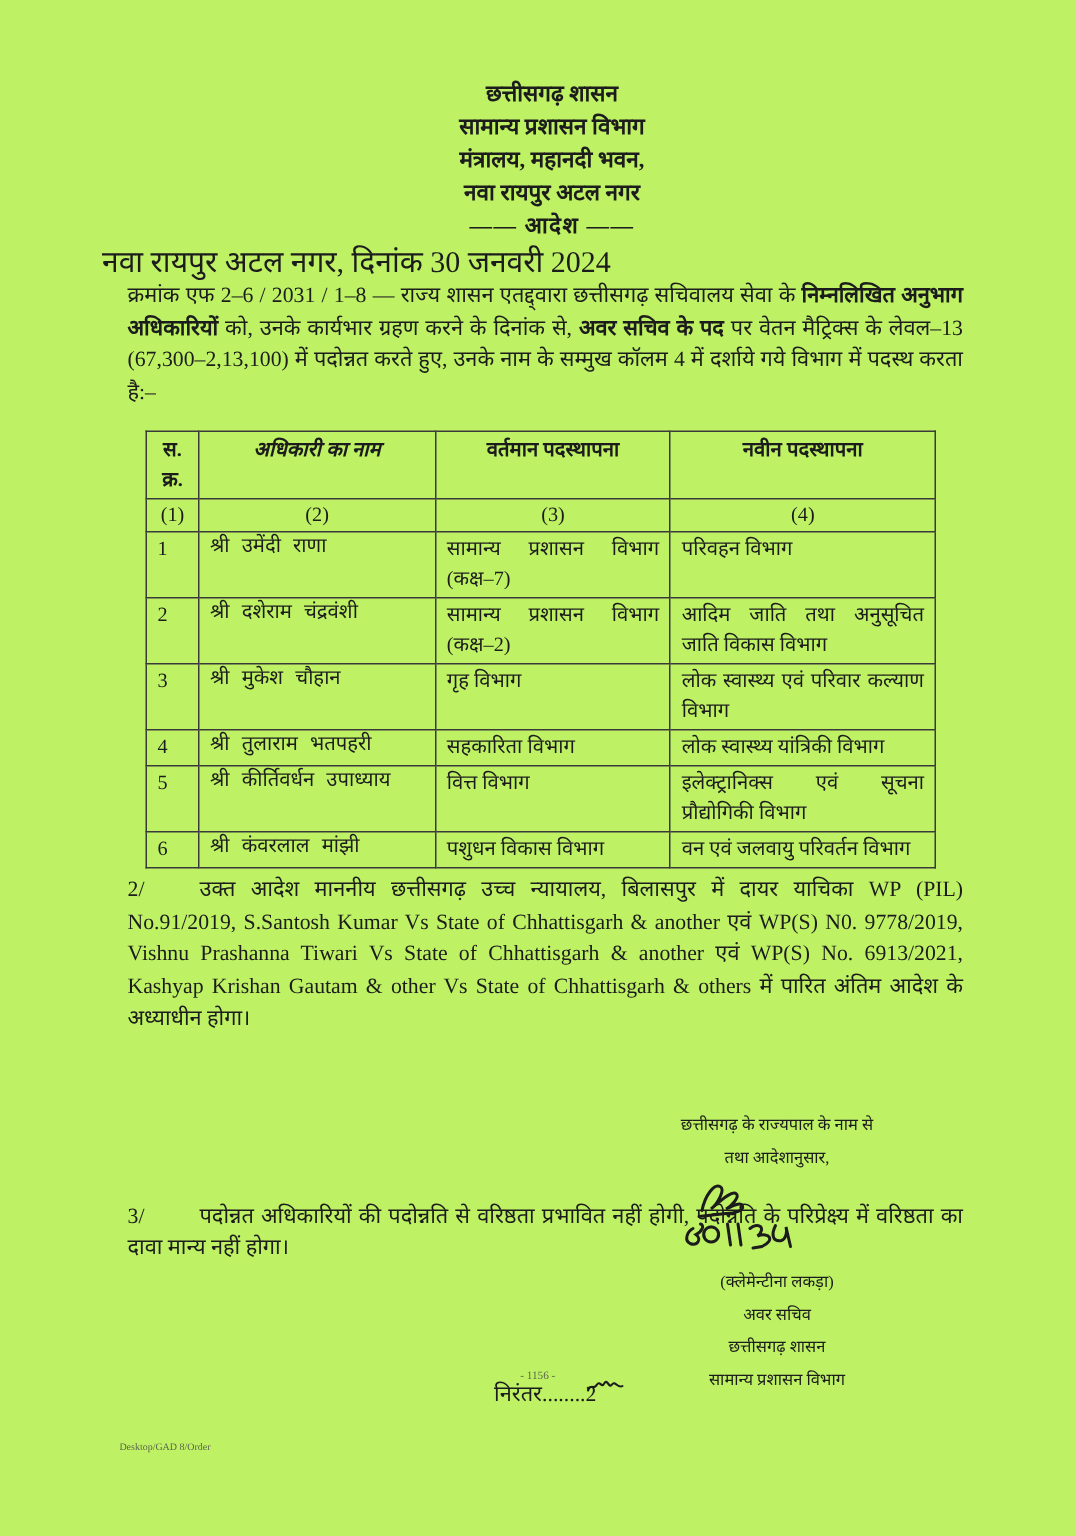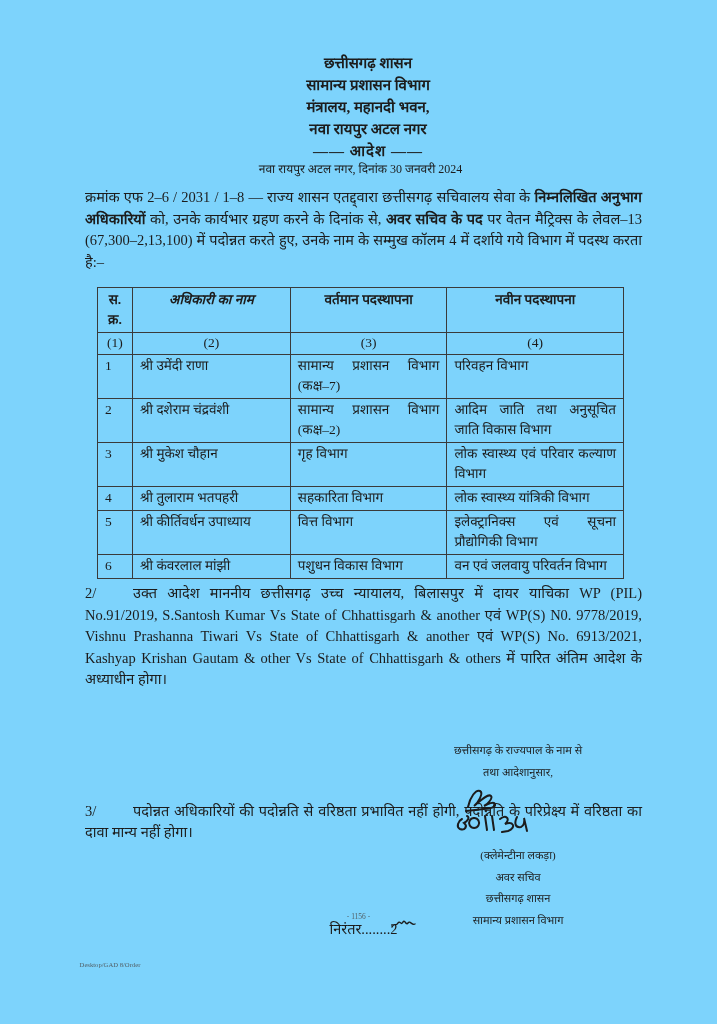--- a/index.html
+++ b/index.html
@@ -2,41 +2,41 @@
 <html><head>
 <meta charset="utf-8">
 <style>
   * { margin: 0; padding: 0; box-sizing: border-box; }
   html, body { background: #e8e8e8; }
   .page {
     position: relative;
     width: 717px;
     height: 1024px;
     margin: 0 auto;
-    background: #7dd3fc;
+    background: #bef264;
     font-family: "Liberation Serif", "DejaVu Serif", serif;
     color: #1c1c1c;
     overflow: hidden;
   }
   
   .letterhead {
     position: absolute;
     top: 52px; left: 85px; width: 566px;
     text-align: center;
     font-weight: 700;
     font-size: 15px;
     line-height: 22px;
   }
   .order-title { letter-spacing: 1px; }
   
   .date-line {
     position: absolute;
-    top: 160px; left: 82px; width: 557px;
-    text-align: center;
-    font-size: 12px;
+    top: 160px; left: 68px; width: 557px;
+    text-align: left;
+    font-size: 20px;
   }
   
   .para {
     position: absolute;
     left: 85px; width: 557px;
     font-size: 14.5px;
     line-height: 21.5px;
     text-align: justify;
   }
   .para b { font-weight: 700; }
@@ -64,21 +64,21 @@
     text-align: center;
     white-space: pre-line;
     padding-top: 2px;
   }
   .col-sn  { width: 35px; }
   .col-nm  { width: 158px; font-style: italic; }
   .col-cur { width: 157px; }
   .col-new { width: 177px; }
   .num-row td { text-align: center; padding: 0 2px 1px 2px; }
   .cell-sn { text-align: left; }
-  .cell-name { white-space: nowrap; overflow: hidden; }
+  .cell-name { white-space: nowrap; overflow: hidden; font-family: Liberation Mono, monospace; }
   .cell-just { text-align: justify; }
   
   .sig-block {
     position: absolute;
     top: 740px; left: 382px; width: 272px;
     text-align: center;
     font-size: 11px;
     line-height: 21.5px;
   }
   .sig-mark { height: 62px; position: relative; }

